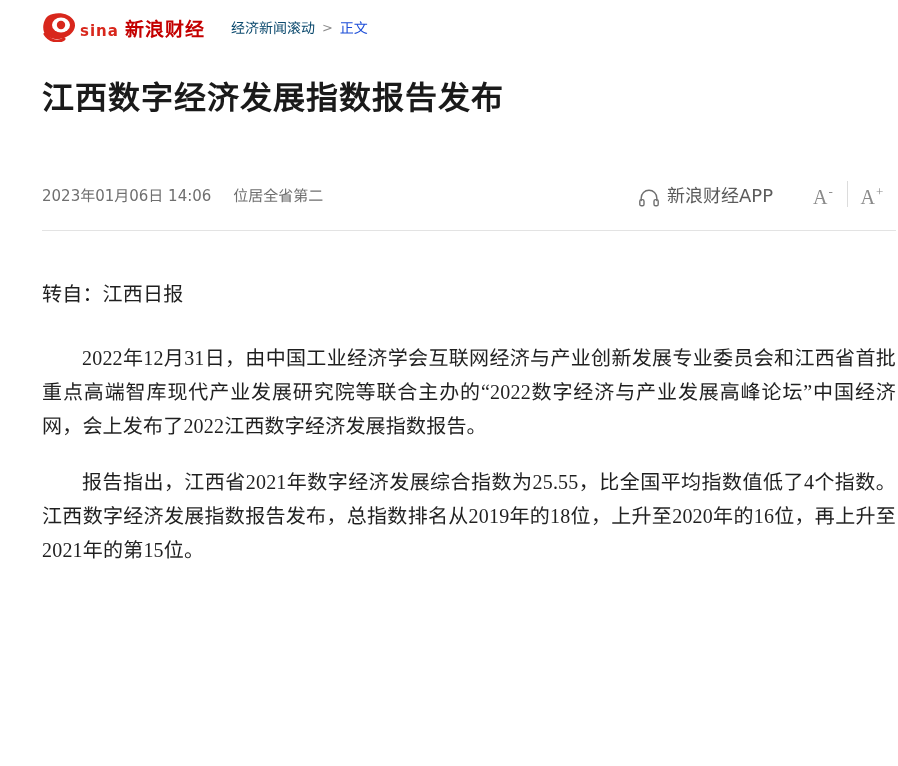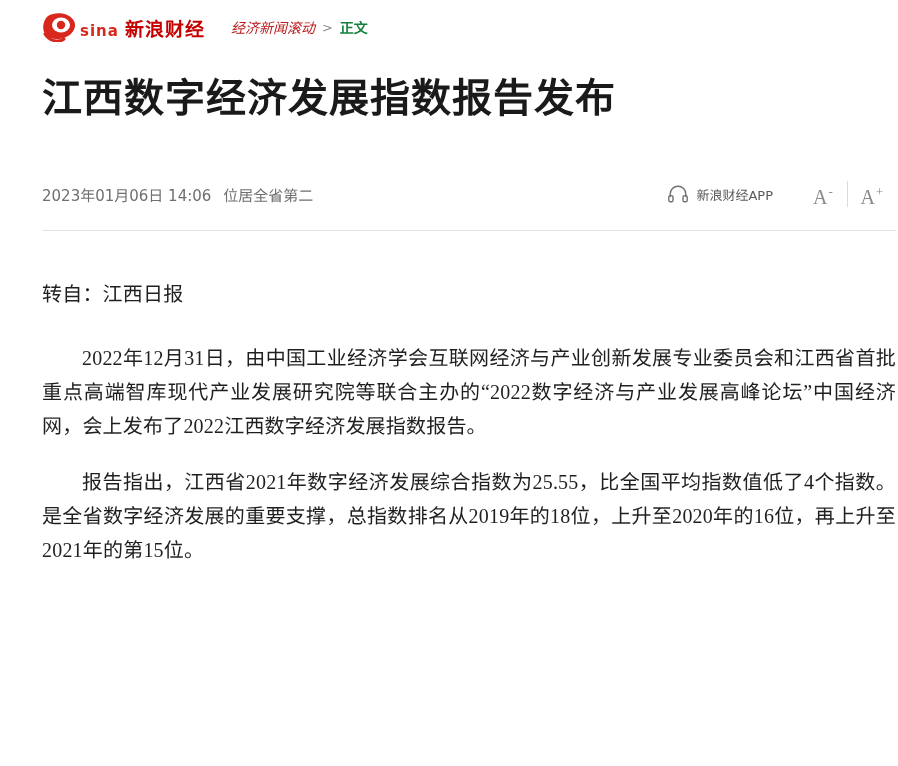--- a/index.html
+++ b/index.html
@@ -62,39 +62,37 @@
   .breadcrumb {
     margin-left: 26px;
     font-size: 14px;
     color: #5a5a5a;
     display: flex;
     align-items: center;
     gap: 7px;
     font-family: "DejaVu Sans", "Liberation Sans", sans-serif;
   }
   .breadcrumb a {
-    color: #b91c1c;
+    color: #0c4a6e;
     text-decoration: none;
-    font-style: italic;
   }
   .breadcrumb .sep {
     color: #8d8d8d;
     font-size: 13px;
   }
   .breadcrumb .current {
-    color: #15803d;
-    font-weight: bold;
+    color: #1d4ed8;
   }
 
   
   .title-area {
     padding: 22px 22px 0 22px;
   }
   h1.article-title {
-    font-size: 40px;
+    font-size: 32px;
     line-height: 44px;
     margin: 0;
     font-weight: bold;
     color: #1a1a1a;
     letter-spacing: 1px;
     font-family: "DejaVu Sans", "Liberation Sans", sans-serif;
   }
 
   
   .meta-row {
@@ -102,36 +100,36 @@
     height: 44px;
     display: flex;
     align-items: center;
     justify-content: space-between;
     border-bottom: 1px solid #e3e3e3;
     padding-bottom: 14px;
   }
   .meta-left {
     display: flex;
     align-items: center;
-    gap: 12px;
+    gap: 22px;
     font-size: 15px;
     color: #6f6f6f;
     font-family: "DejaVu Sans", "Liberation Sans", sans-serif;
   }
   .meta-right {
     display: flex;
     align-items: center;
     gap: 0px;
     color: #6f6f6f;
   }
   .app-link {
     display: flex;
-    align-items: center;
+    align-items: flex-end;
     gap: 8px;
-    font-size: 13px;
+    font-size: 18px;
     color: #5b5b5b;
     font-family: "DejaVu Sans", "Liberation Sans", sans-serif;
     margin-right: 26px;
   }
   .headphone-icon svg { display:block; }
   .font-btn {
     width: 48px;
     text-align: center;
     font-size: 20px;
     color: #8a8a8a;
@@ -217,16 +215,16 @@
       </span>
       <span class="font-btn"><span>A</span><span class="sup">-</span></span>
       <span class="font-divider"></span>
       <span class="font-btn"><span>A</span><span class="sup">+</span></span>
     </div>
   </div>
 
   <div class="article-body">
     <p class="source-line">转自：江西日报</p>
     <p class="indent">2022年12月31日，由中国工业经济学会互联网经济与产业创新发展专业委员会和江西省首批重点高端智库现代产业发展研究院等联合主办的“2022数字经济与产业发展高峰论坛”中国经济网，会上发布了2022江西数字经济发展指数报告。</p>
-    <p class="indent">报告指出，江西省2021年数字经济发展综合指数为25.55，比全国平均指数值低了4个指数。是全省数字经济发展的重要支撑，总指数排名从2019年的18位，上升至2020年的16位，再上升至2021年的第15位。</p>
+    <p class="indent">报告指出，江西省2021年数字经济发展综合指数为25.55，比全国平均指数值低了4个指数。江西数字经济发展指数报告发布，总指数排名从2019年的18位，上升至2020年的16位，再上升至2021年的第15位。</p>
   </div>
 
 </div>
 
 </body></html>

